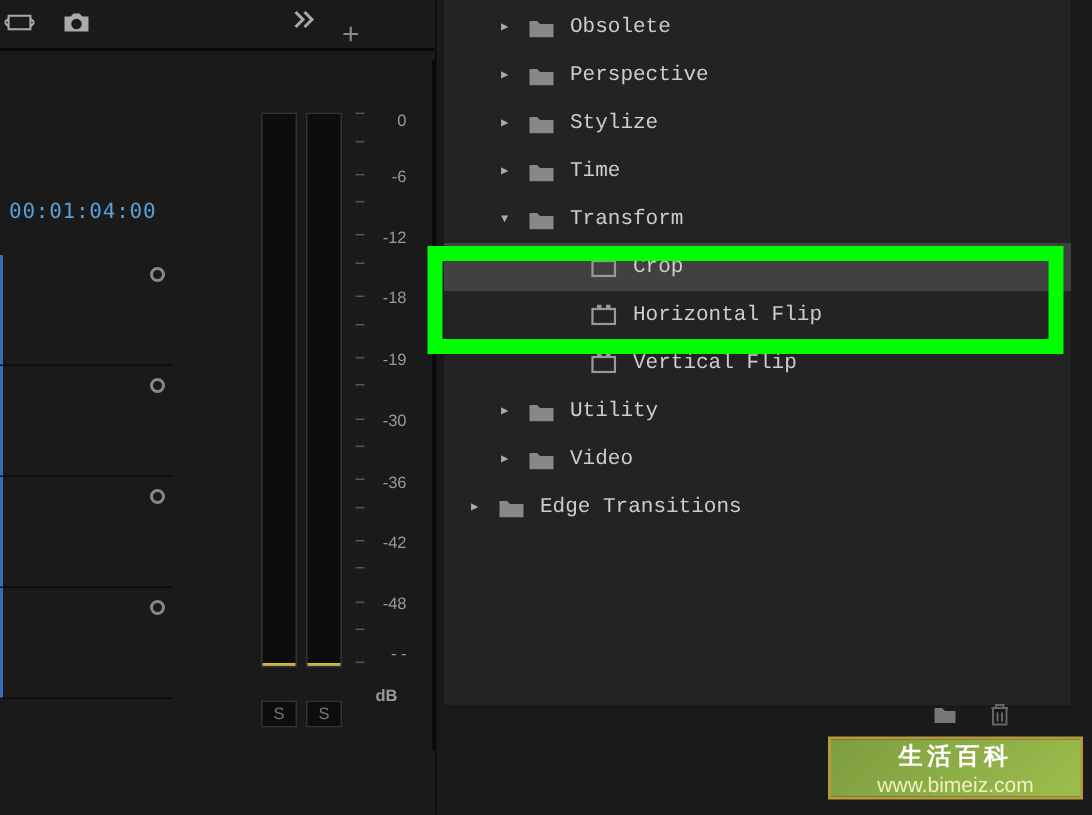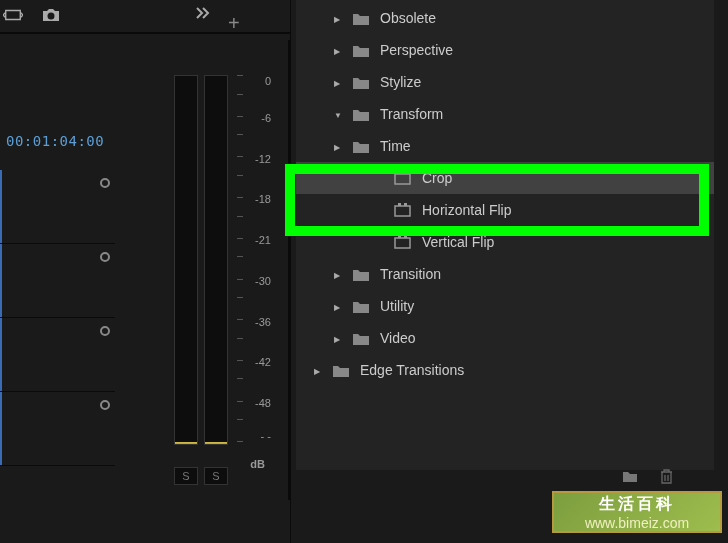--- a/index.html
+++ b/index.html
@@ -180,20 +180,21 @@
       height: 543px;
       background: #1a1a1a;
       border-left: 1px solid #0a0a0a;
     }
     .effects-inner {
       padding: 2px 0;
       background: #232323;
       width: 418px;
       margin-left: 5px;
       height: 470px;
+      font-family: Liberation Mono, monospace;
     }
     .effect-row {
       height: 32px;
       display: flex;
       align-items: center;
       padding-left: 0;
       color: #ccc;
       font-size: 14px;
       cursor: pointer;
     }
@@ -367,21 +368,21 @@
       <div class="tick" style="top:82%"></div>
       <div class="tick" style="top:88%"></div>
       <div class="tick" style="top:93%"></div>
       <div class="tick" style="top:99%"></div>
     </div>
     <div class="meter-scale">
       <span class="scale-label" style="top:0%">0</span>
       <span class="scale-label" style="top:10%">-6</span>
       <span class="scale-label" style="top:21%">-12</span>
       <span class="scale-label" style="top:32%">-18</span>
-      <span class="scale-label" style="top:43%">-21</span>
+      <span class="scale-label" style="top:43%">-19</span>
       <span class="scale-label" style="top:54%">-30</span>
       <span class="scale-label" style="top:65%">-36</span>
       <span class="scale-label" style="top:76%">-42</span>
       <span class="scale-label" style="top:87%">-48</span>
       <span class="scale-label" style="top:96%">- -</span>
     </div>
     <div class="db-label">dB</div>
     <div class="solo-btns">
       <div class="solo-btn">S</div>
       <div class="solo-btn">S</div>
@@ -408,32 +409,32 @@
         <span class="effect-label">Perspective</span>
       </div>
       <div class="effect-row indent-1">
         <span class="arrow right"></span>
         <span class="folder-icon"><svg width="18" height="14" viewBox="0 0 18 14">
             <path d="M1 3 h5 l2 2 h9 v9 h-16 z" fill="#888"></path>
           </svg></span>
         <span class="effect-label">Stylize</span>
       </div>
       <div class="effect-row indent-1">
+        <span class="arrow right"></span>
+        <span class="folder-icon"><svg width="18" height="14" viewBox="0 0 18 14">
+            <path d="M1 3 h5 l2 2 h9 v9 h-16 z" fill="#888"></path>
+          </svg></span>
+        <span class="effect-label">Time</span>
+      </div>
+      <div class="effect-row indent-1">
         <span class="arrow down"></span>
         <span class="folder-icon"><svg width="18" height="14" viewBox="0 0 18 14">
             <path d="M1 3 h5 l2 2 h9 v9 h-16 z" fill="#888"></path>
           </svg></span>
         <span class="effect-label">Transform</span>
-      </div>
-      <div class="effect-row indent-1">
-        <span class="arrow right"></span>
-        <span class="folder-icon"><svg width="18" height="14" viewBox="0 0 18 14">
-            <path d="M1 3 h5 l2 2 h9 v9 h-16 z" fill="#888"></path>
-          </svg></span>
-        <span class="effect-label">Time</span>
       </div>
       <div class="effect-row indent-2 selected">
         <span class="arrow"></span>
         <span class="preset-icon"><svg width="17" height="14" viewBox="0 0 17 14">
             <rect x="1" y="3" width="15" height="10" fill="none" stroke="#999" stroke-width="1.5"></rect>
             <rect x="4" y="0" width="3" height="3" fill="#999"></rect>
             <rect x="10" y="0" width="3" height="3" fill="#999"></rect>
           </svg></span>
         <span class="effect-label">Crop</span>
       </div>
@@ -447,27 +448,20 @@
         <span class="effect-label">Horizontal Flip</span>
       </div>
       <div class="effect-row indent-2">
         <span class="arrow"></span>
         <span class="preset-icon"><svg width="17" height="14" viewBox="0 0 17 14">
             <rect x="1" y="3" width="15" height="10" fill="none" stroke="#999" stroke-width="1.5"></rect>
             <rect x="4" y="0" width="3" height="3" fill="#999"></rect>
             <rect x="10" y="0" width="3" height="3" fill="#999"></rect>
           </svg></span>
         <span class="effect-label">Vertical Flip</span>
-      </div>
-      <div class="effect-row indent-1">
-        <span class="arrow right"></span>
-        <span class="folder-icon"><svg width="18" height="14" viewBox="0 0 18 14">
-            <path d="M1 3 h5 l2 2 h9 v9 h-16 z" fill="#888"></path>
-          </svg></span>
-        <span class="effect-label">Transition</span>
       </div>
       <div class="effect-row indent-1">
         <span class="arrow right"></span>
         <span class="folder-icon"><svg width="18" height="14" viewBox="0 0 18 14">
             <path d="M1 3 h5 l2 2 h9 v9 h-16 z" fill="#888"></path>
           </svg></span>
         <span class="effect-label">Utility</span>
       </div>
       <div class="effect-row indent-1">
         <span class="arrow right"></span>

